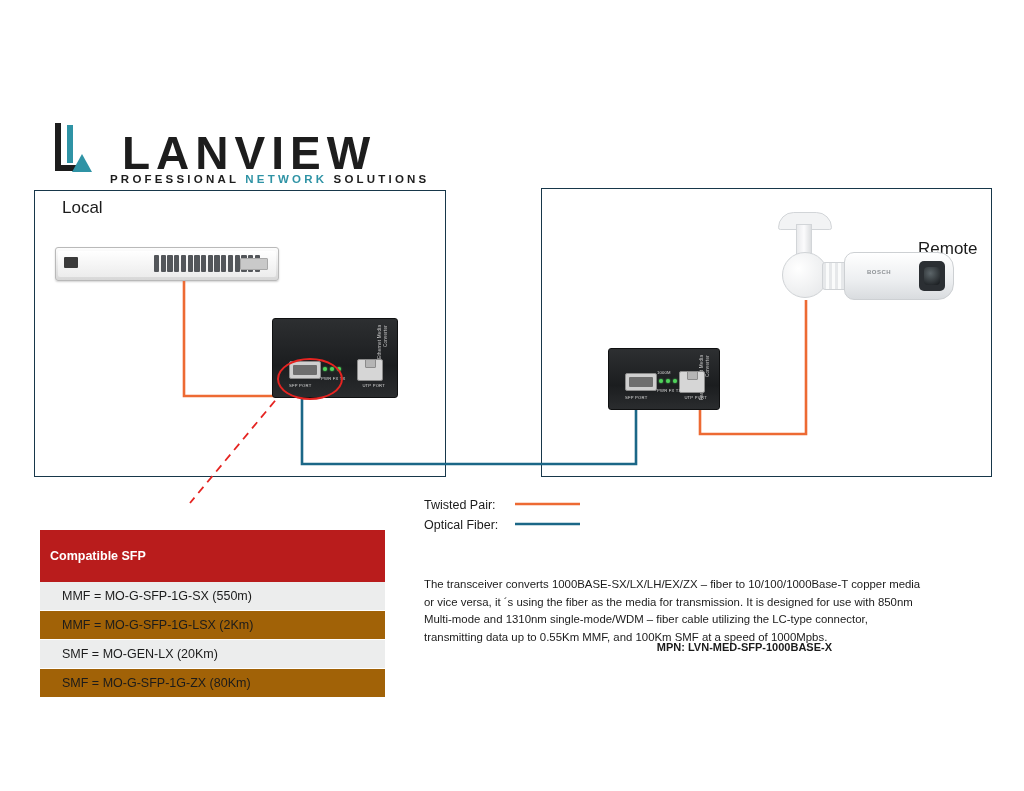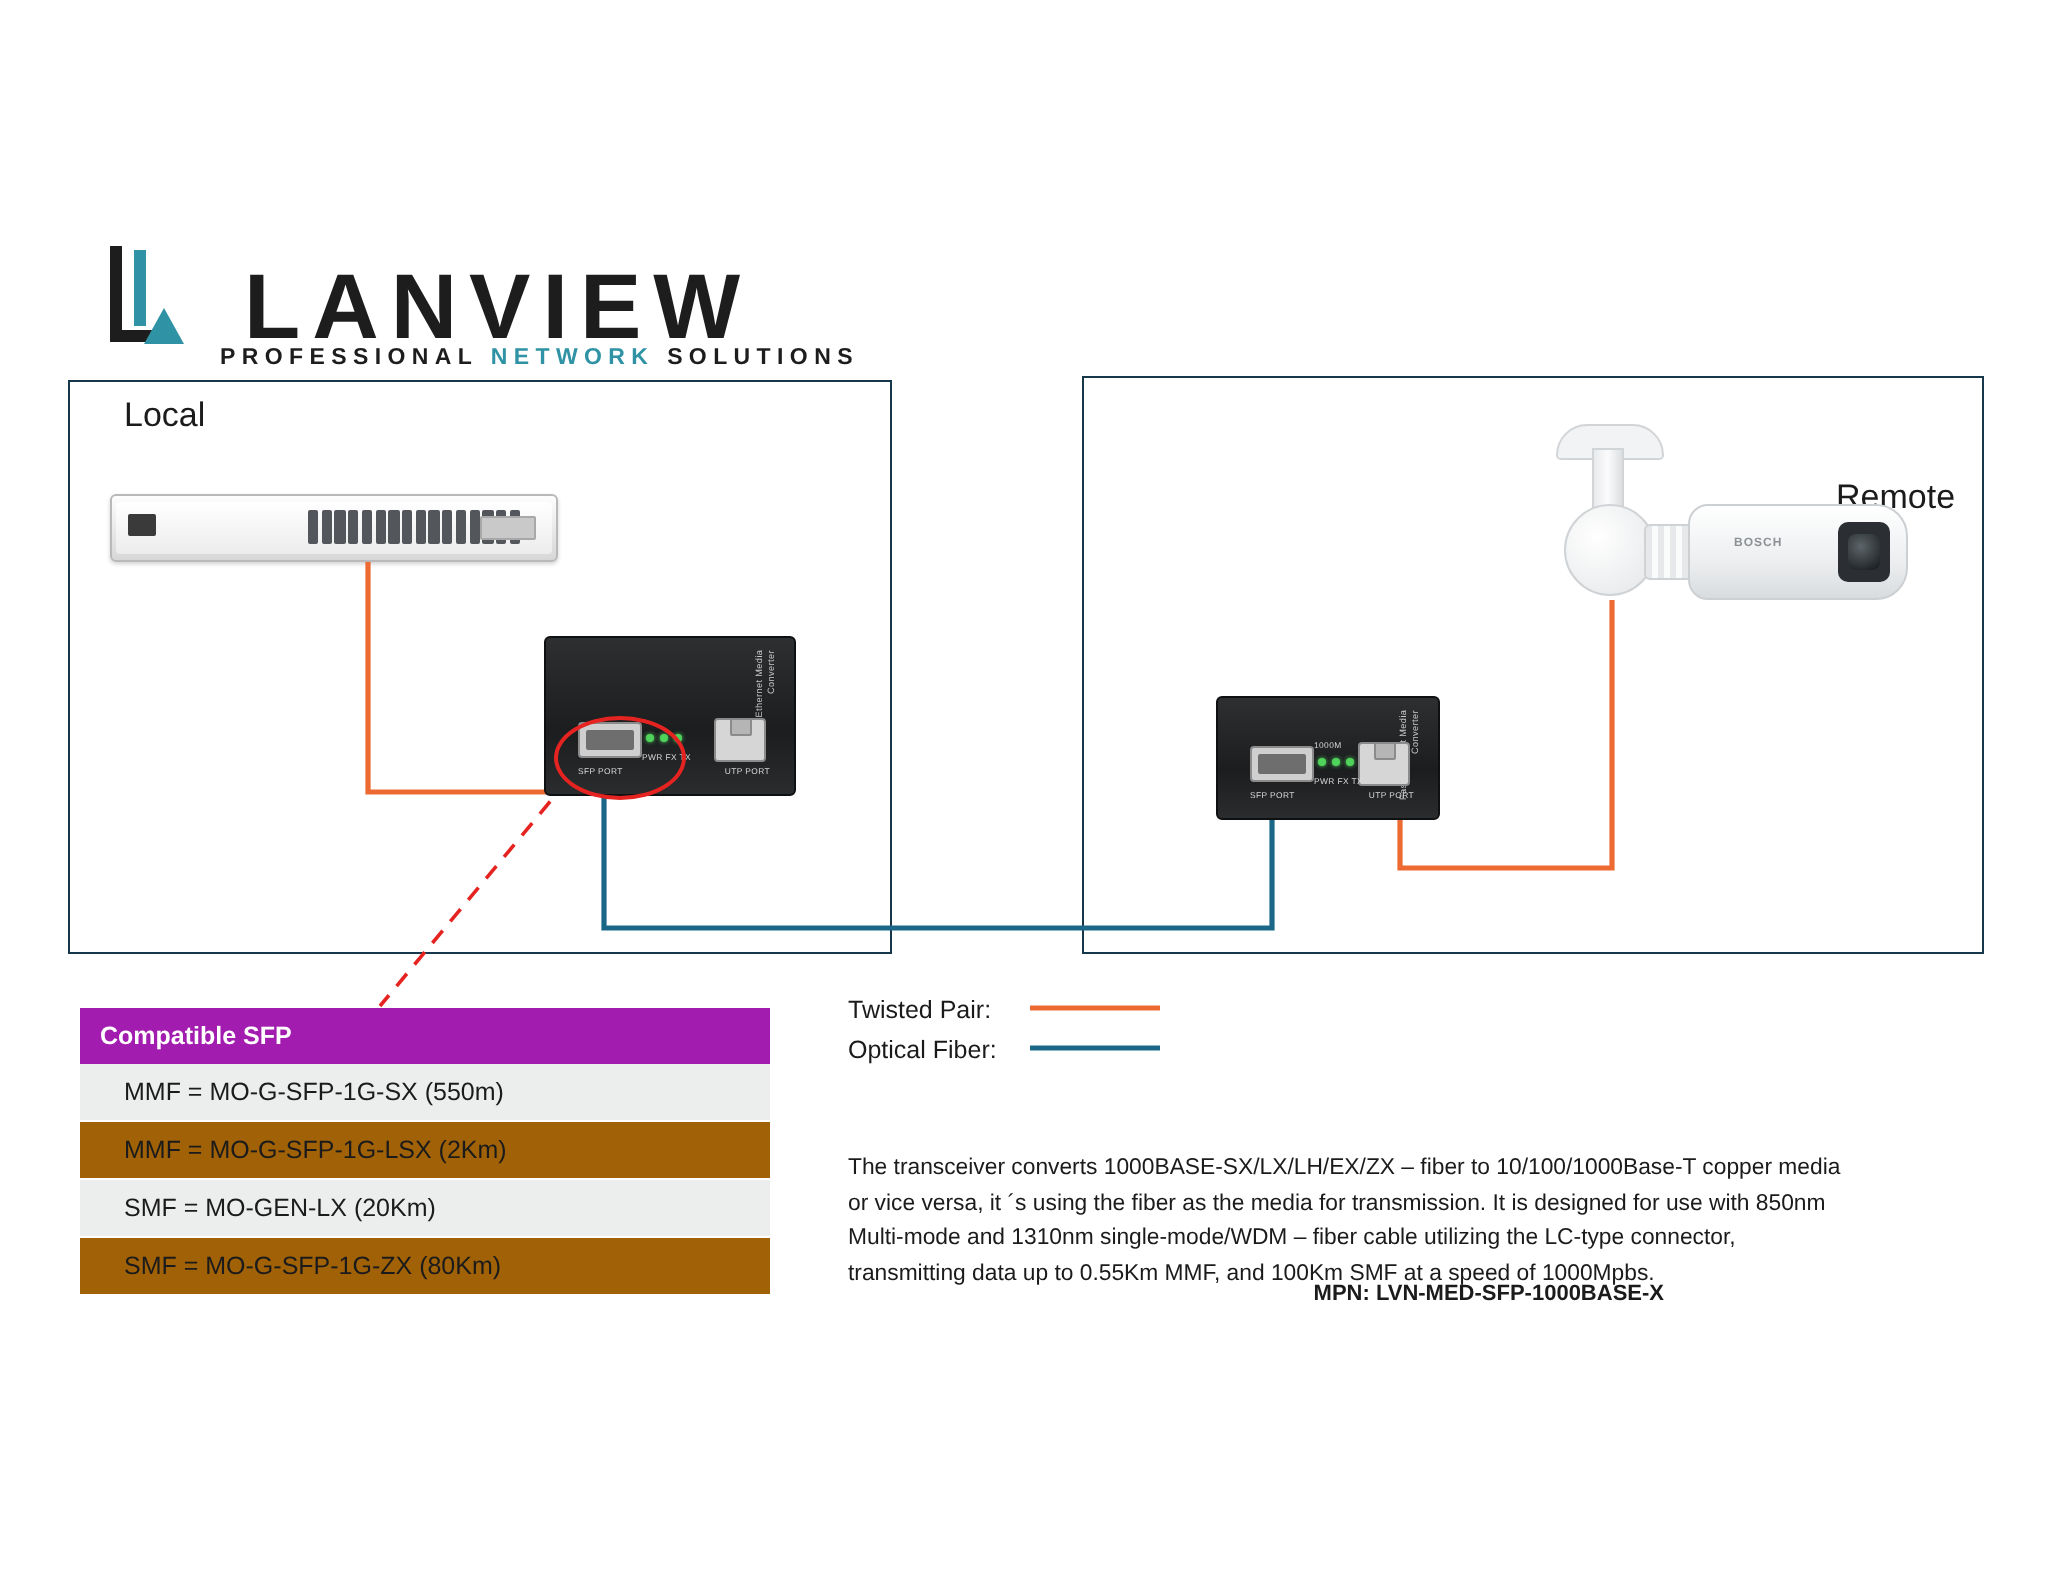--- a/index.html
+++ b/index.html
@@ -273,25 +273,26 @@
   #legend-tp { left: 424px; top: 498px; }
   #legend-of { left: 424px; top: 518px; }
 
   
   .table {
     position: absolute;
     left: 40px; top: 504px;
     width: 345px;
   }
   .table .thead {
-    background: #a21caf;
+    background: #b91c1c;
     color: #ffffff;
     font-size: 12.5px;
     font-weight: 700;
-    padding: 7px 10px;
+    padding: 19px 10px;
+    margin-top: 26px;
   }
   .table .trow {
     font-size: 12.5px;
     color: #1b1b1b;
     padding: 7px 22px;
     border-bottom: 1px solid #ffffff;
   }
   .table .trow.odd  { background: #eceded; }
   .table .trow.even { background: #a16207; }
 

